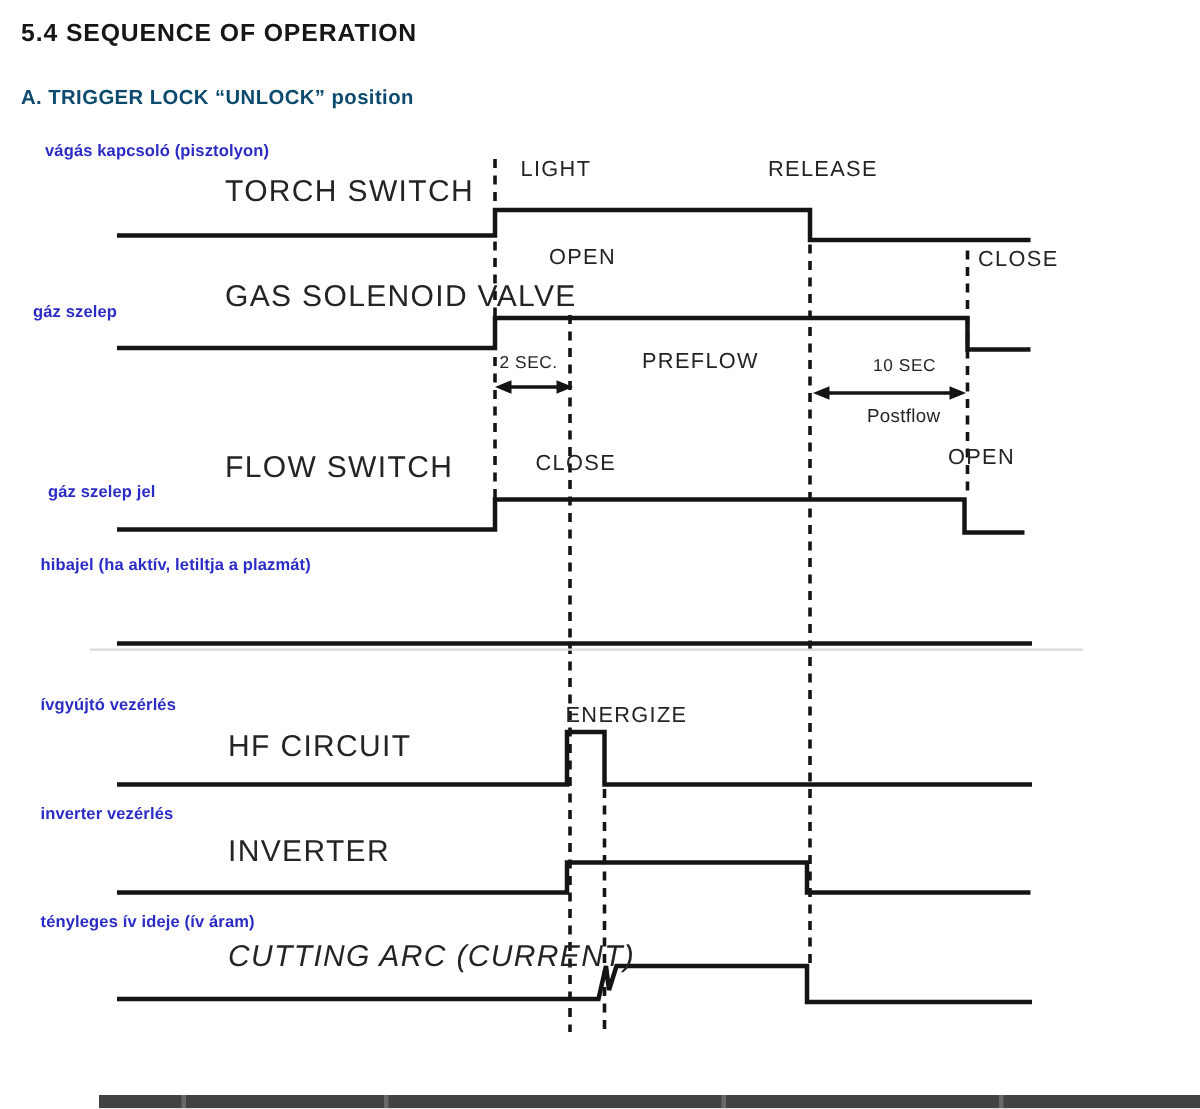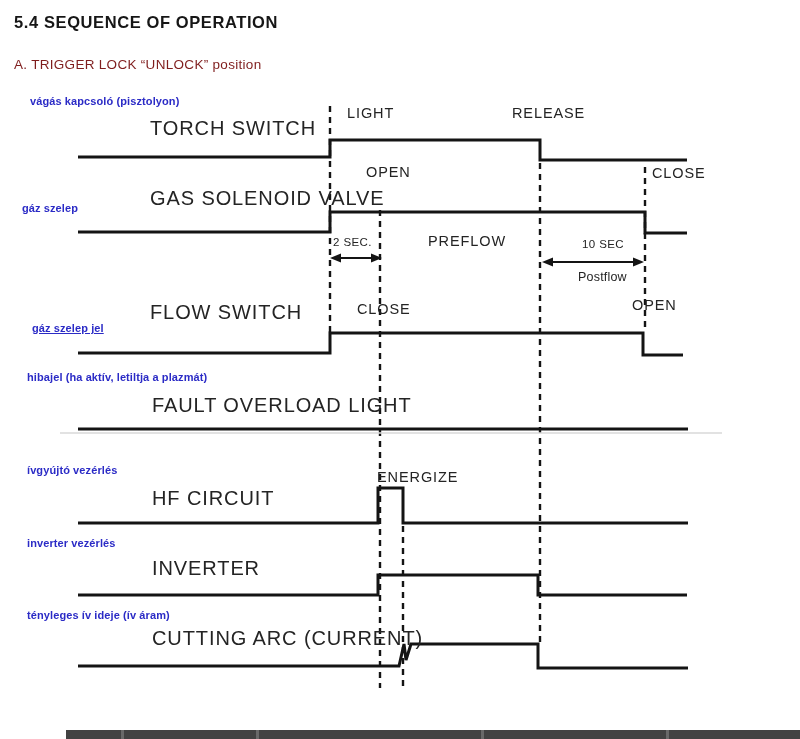--- a/index.html
+++ b/index.html
@@ -2,21 +2,21 @@
 <html><head>
 <meta charset="utf-8">
 <style>
   html,body{margin:0;padding:0;background:#ffffff;}
   .page{
     position:relative;width:800px;height:739px;background:#ffffff;overflow:hidden;
     font-family:"Liberation Sans","DejaVu Sans",sans-serif;color:#1f1f1f;
   }
   .abs{position:absolute;line-height:1.05;white-space:nowrap;}
   .title{font-size:16.5px;font-weight:bold;letter-spacing:0.6px;color:#161616;}
-  .subtitle{font-size:13.5px;font-weight:normal;letter-spacing:0.3px;color:#7f1d1d;}
+  .subtitle{font-size:13.5px;font-weight:bold;letter-spacing:0.3px;color:#0c4a6e;}
   .sig{font-size:20px;letter-spacing:0.9px;color:#242424;}
   .ann{font-size:14.5px;letter-spacing:0.9px;color:#242424;}
   .small{font-size:11.5px;letter-spacing:0.4px;color:#242424;}
   .post{font-size:12.5px;letter-spacing:0.2px;color:#242424;}
   .blue{font-size:11px;font-weight:bold;color:#2b2bc6;letter-spacing:0.1px;}
   svg{position:absolute;left:0;top:0;}
   .bottom-bar{position:absolute;left:66px;top:730px;width:734px;height:9px;background:#424242;}
   .bottom-bar i{position:absolute;top:0;height:100%;background:#8a8a8a;opacity:.55;}
 </style>
 </head>
@@ -72,34 +72,33 @@
   <div class="abs sig" style="left:150px;top:188px;">GAS SOLENOID VALVE</div>
   <div class="abs blue" style="left:22px;top:203px;">gáz szelep</div>
   <div class="abs small" style="left:333px;top:236px;text-align:right;">2 SEC.</div>
   <div class="abs ann" style="left:428px;top:234px;">PREFLOW</div>
   <div class="abs small" style="left:582px;top:238px;">10 SEC</div>
   <div class="abs post" style="left:578px;top:271px;">Postflow</div>
 
   <div class="abs sig" style="left:150px;top:302px;">FLOW SWITCH</div>
   <div class="abs ann" style="left:357px;top:302px;">CLOSE</div>
   <div class="abs ann" style="left:632px;top:298px;">OPEN</div>
-  <div class="abs blue" style="left:32px;top:323px;text-decoration:underline;">gáz szelep jel</div>
+  <div class="abs blue" style="left:32px;top:323px;">gáz szelep jel</div>
 
   <div class="abs blue" style="left:27px;top:372px;">hibajel (ha aktív, letiltja a plazmát)</div>
-  <div class="abs sig" style="left:152px;top:395px;">FAULT OVERLOAD LIGHT</div>
 
   <div class="abs blue" style="left:27px;top:465px;">ívgyújtó vezérlés</div>
   <div class="abs ann" style="left:377px;top:470px;">ENERGIZE</div>
   <div class="abs sig" style="left:152px;top:488px;">HF CIRCUIT</div>
 
   <div class="abs blue" style="left:27px;top:538px;">inverter vezérlés</div>
   <div class="abs sig" style="left:152px;top:558px;">INVERTER</div>
 
   <div class="abs blue" style="left:27px;top:610px;">tényleges ív ideje (ív áram)</div>
-  <div class="abs sig" style="left:152px;top:628px;">CUTTING ARC (CURRENT)</div>
+  <div class="abs sig" style="left:152px;top:628px;font-style:italic;">CUTTING ARC (CURRENT)</div>
 
   <div class="bottom-bar">
     <i style="left:55px;width:3px;"></i>
     <i style="left:190px;width:3px;"></i>
     <i style="left:415px;width:3px;"></i>
     <i style="left:600px;width:3px;"></i>
   </div>
 
 </div>
 

